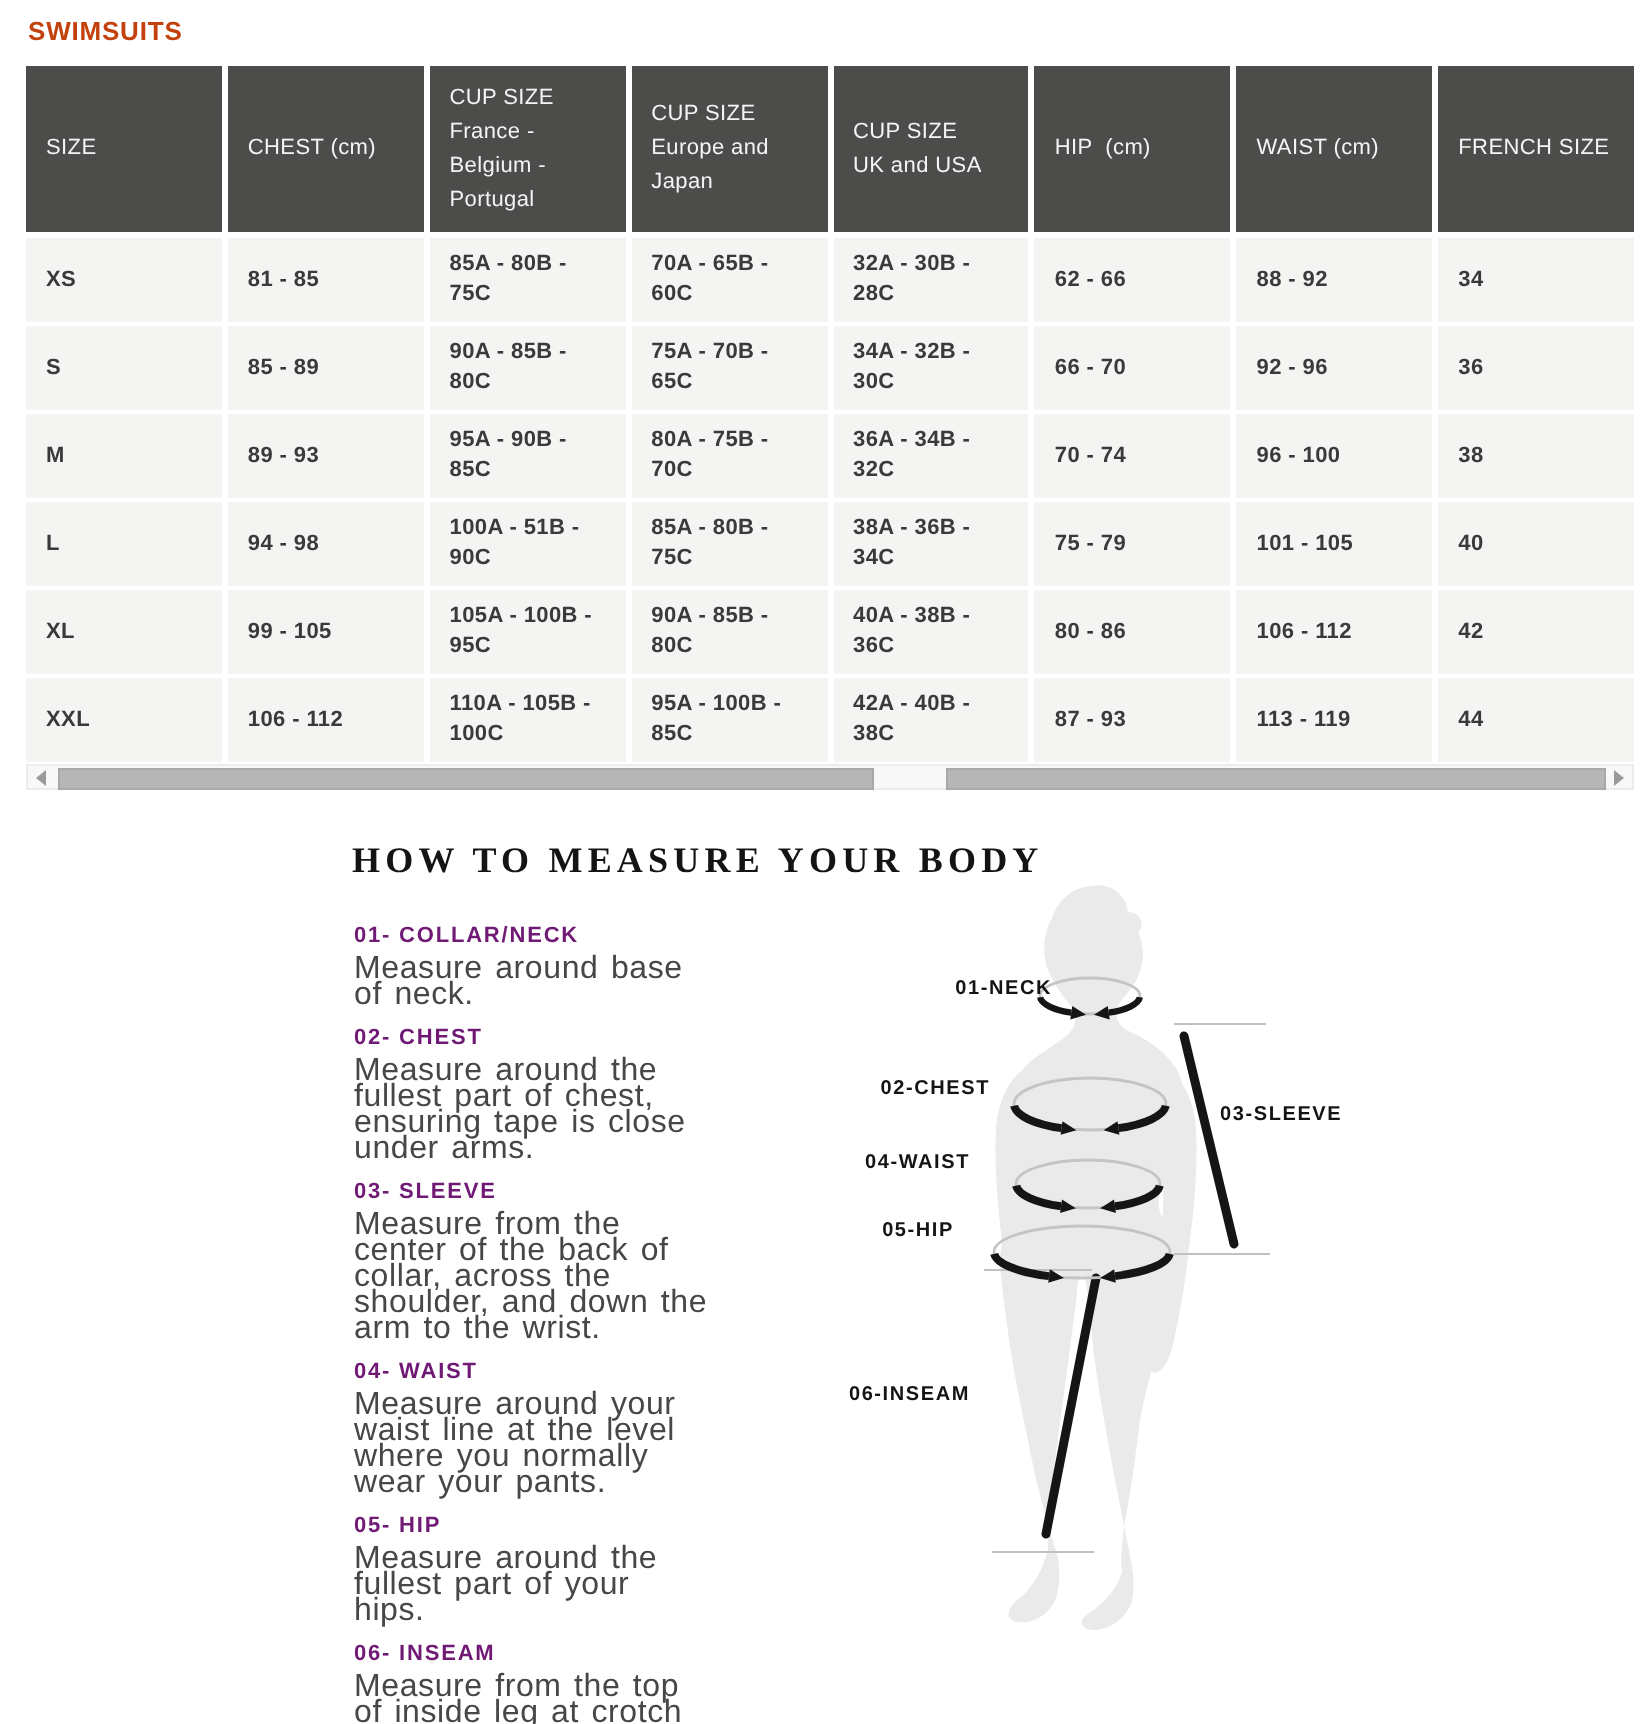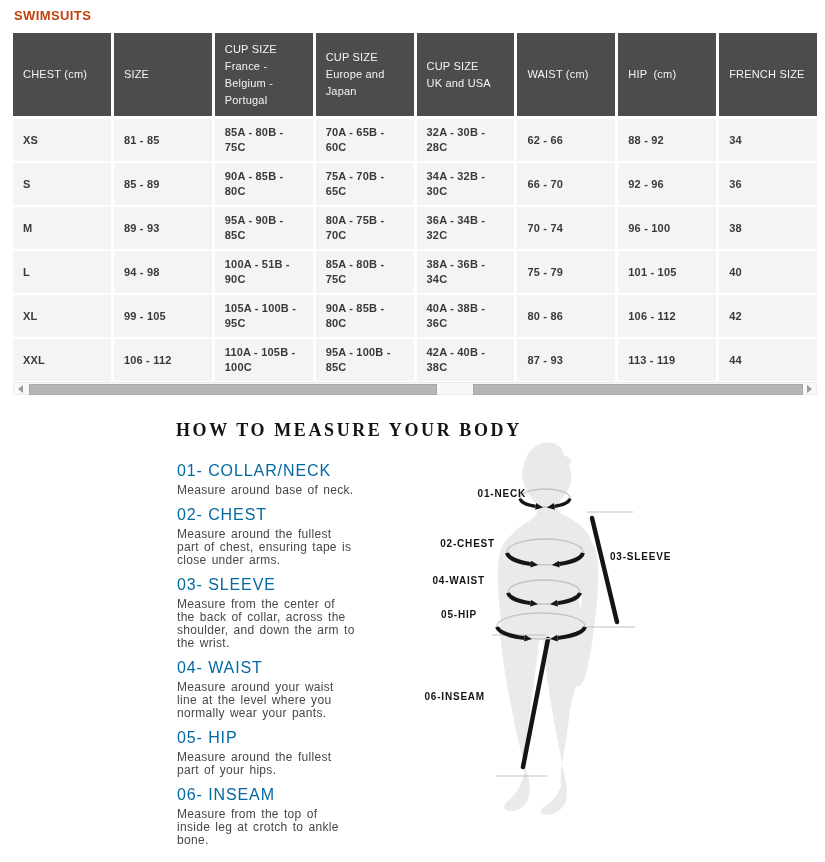--- a/index.html
+++ b/index.html
@@ -36,47 +36,47 @@
   .sb-arrow{position:absolute;top:2px;width:0;height:0;}
   .sb-arrow.left{left:4px;border-top:4px solid transparent;border-bottom:4px solid transparent;border-right:5px solid #9a9a9a;}
   .sb-arrow.right{right:4px;border-top:4px solid transparent;border-bottom:4px solid transparent;border-left:5px solid #9a9a9a;}
   
   .measure-title{
     position:absolute;left:176px;top:420px;font-size:18px;font-weight:700;
     letter-spacing:2.6px;color:#141414;font-family:Liberation Serif, serif;
   }
   .measure-list{position:absolute;left:177px;top:462px;width:200px;}
   .m-item{margin-bottom:9px;}
-  .m-head{font-size:16px;font-weight:normal;letter-spacing:.9px;color:#0369a1;margin-bottom:4px;}
-  .m-text{font-size:12px;line-height:13px;color:#474747;letter-spacing:.3px;word-spacing:1.5px;max-width:178px;}
+  .m-head{font-size:11px;font-weight:bold;letter-spacing:.9px;color:#701a75;margin-bottom:4px;}
+  .m-text{font-size:16px;line-height:13px;color:#474747;letter-spacing:.3px;word-spacing:1.5px;max-width:178px;}
   
   .diagram{position:absolute;left:420px;top:438px;width:260px;height:394px;}
   .diagram svg{display:block;}
   .dlabel{font-size:10px;font-weight:bold;letter-spacing:.8px;fill:#141414;}
 </style>
 </head>
 <body>
 
 <div class="page-title">SWIMSUITS</div>
 
 <div class="table-wrap">
   <div class="t-row t-head">
+      <div class="th">SIZE</div>
       <div class="th">CHEST (cm)</div>
-      <div class="th">SIZE</div>
       <div class="th">CUP SIZE
 France -
 Belgium -
 Portugal</div>
       <div class="th">CUP SIZE
 Europe and
 Japan</div>
       <div class="th">CUP SIZE
 UK and USA</div>
+      <div class="th">HIP  (cm)</div>
       <div class="th">WAIST (cm)</div>
-      <div class="th">HIP  (cm)</div>
       <div class="th">FRENCH SIZE</div>
     </div>
   <div class="t-body">
       <div class="t-row">
         <div class="td">XS</div>
         <div class="td">81 - 85</div>
         <div class="td">85A - 80B - 75C</div>
         <div class="td">70A - 65B - 60C</div>
         <div class="td">32A - 30B - 28C</div>
         <div class="td">62 - 66</div>

